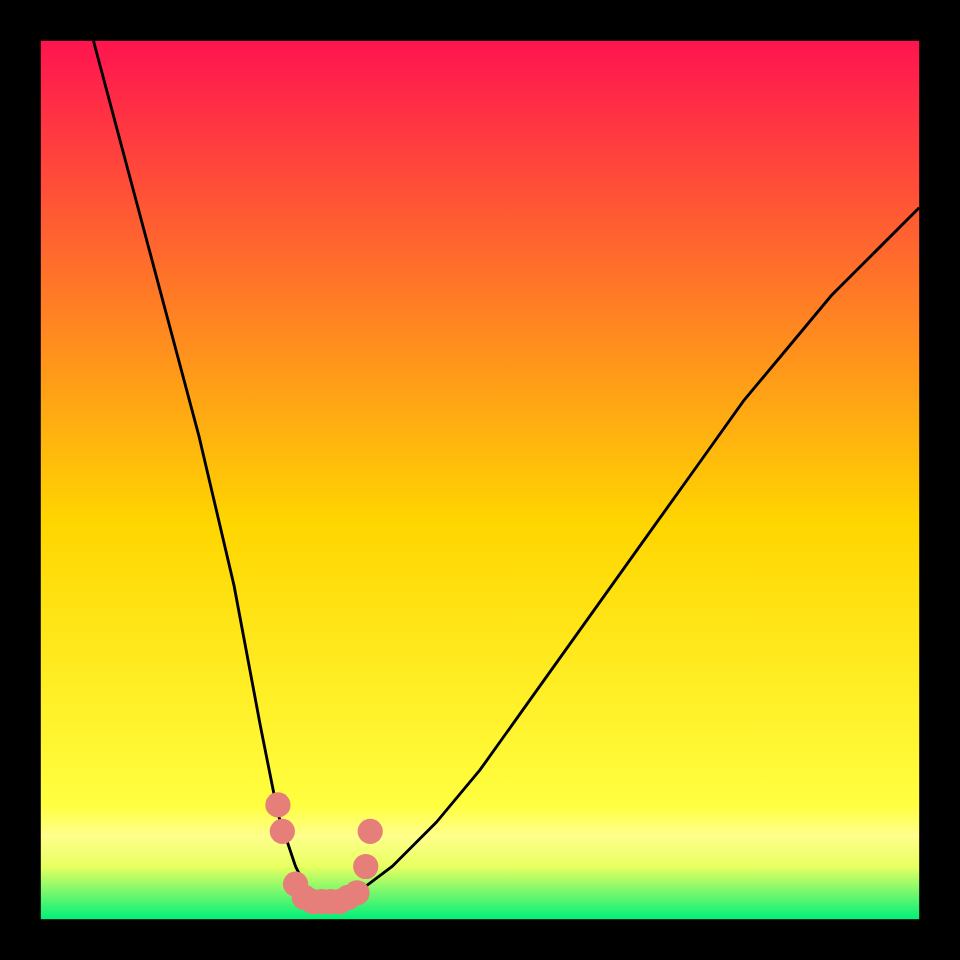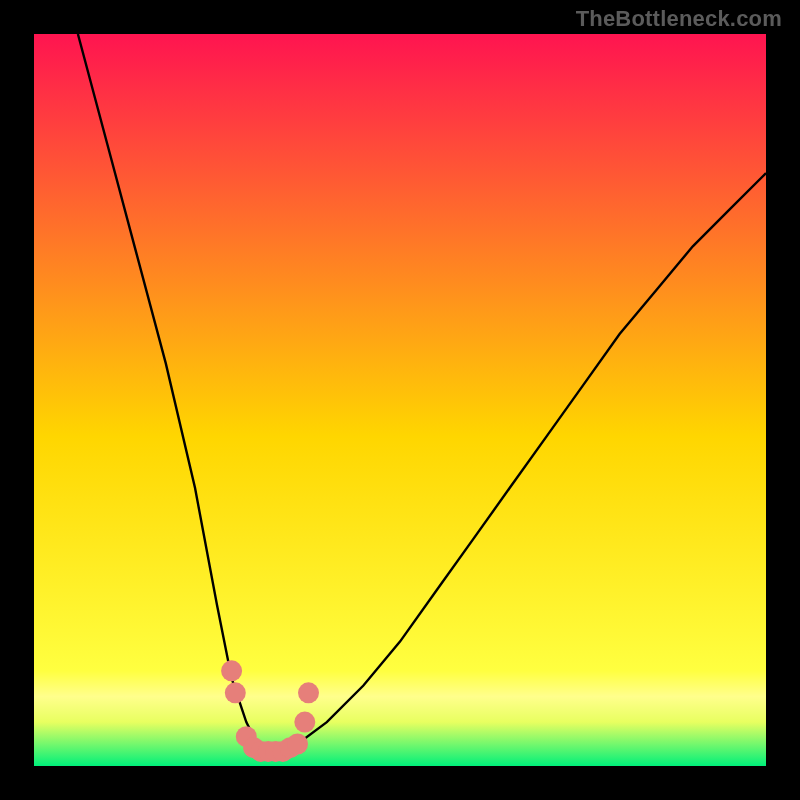--- a/index.html
+++ b/index.html
@@ -63,15 +63,14 @@
         <circle cx="268.2" cy="751.4" r="10.5" fill="#e67f7a"></circle>
         <circle cx="275.6" cy="751.4" r="10.5" fill="#e67f7a"></circle>
         <circle cx="282.9" cy="751.4" r="10.5" fill="#e67f7a"></circle>
         <circle cx="290.2" cy="747.7" r="10.5" fill="#e67f7a"></circle>
         <circle cx="297.5" cy="744.0" r="10.5" fill="#e67f7a"></circle>
         <circle cx="304.8" cy="722.1" r="10.5" fill="#e67f7a"></circle>
         <circle cx="308.5" cy="692.8" r="10.5" fill="#e67f7a"></circle>
       </g>
 </svg>
 
-<div class="attribution">TheBottleneck.com</div>
 
 </div>
 
 </body></html>

